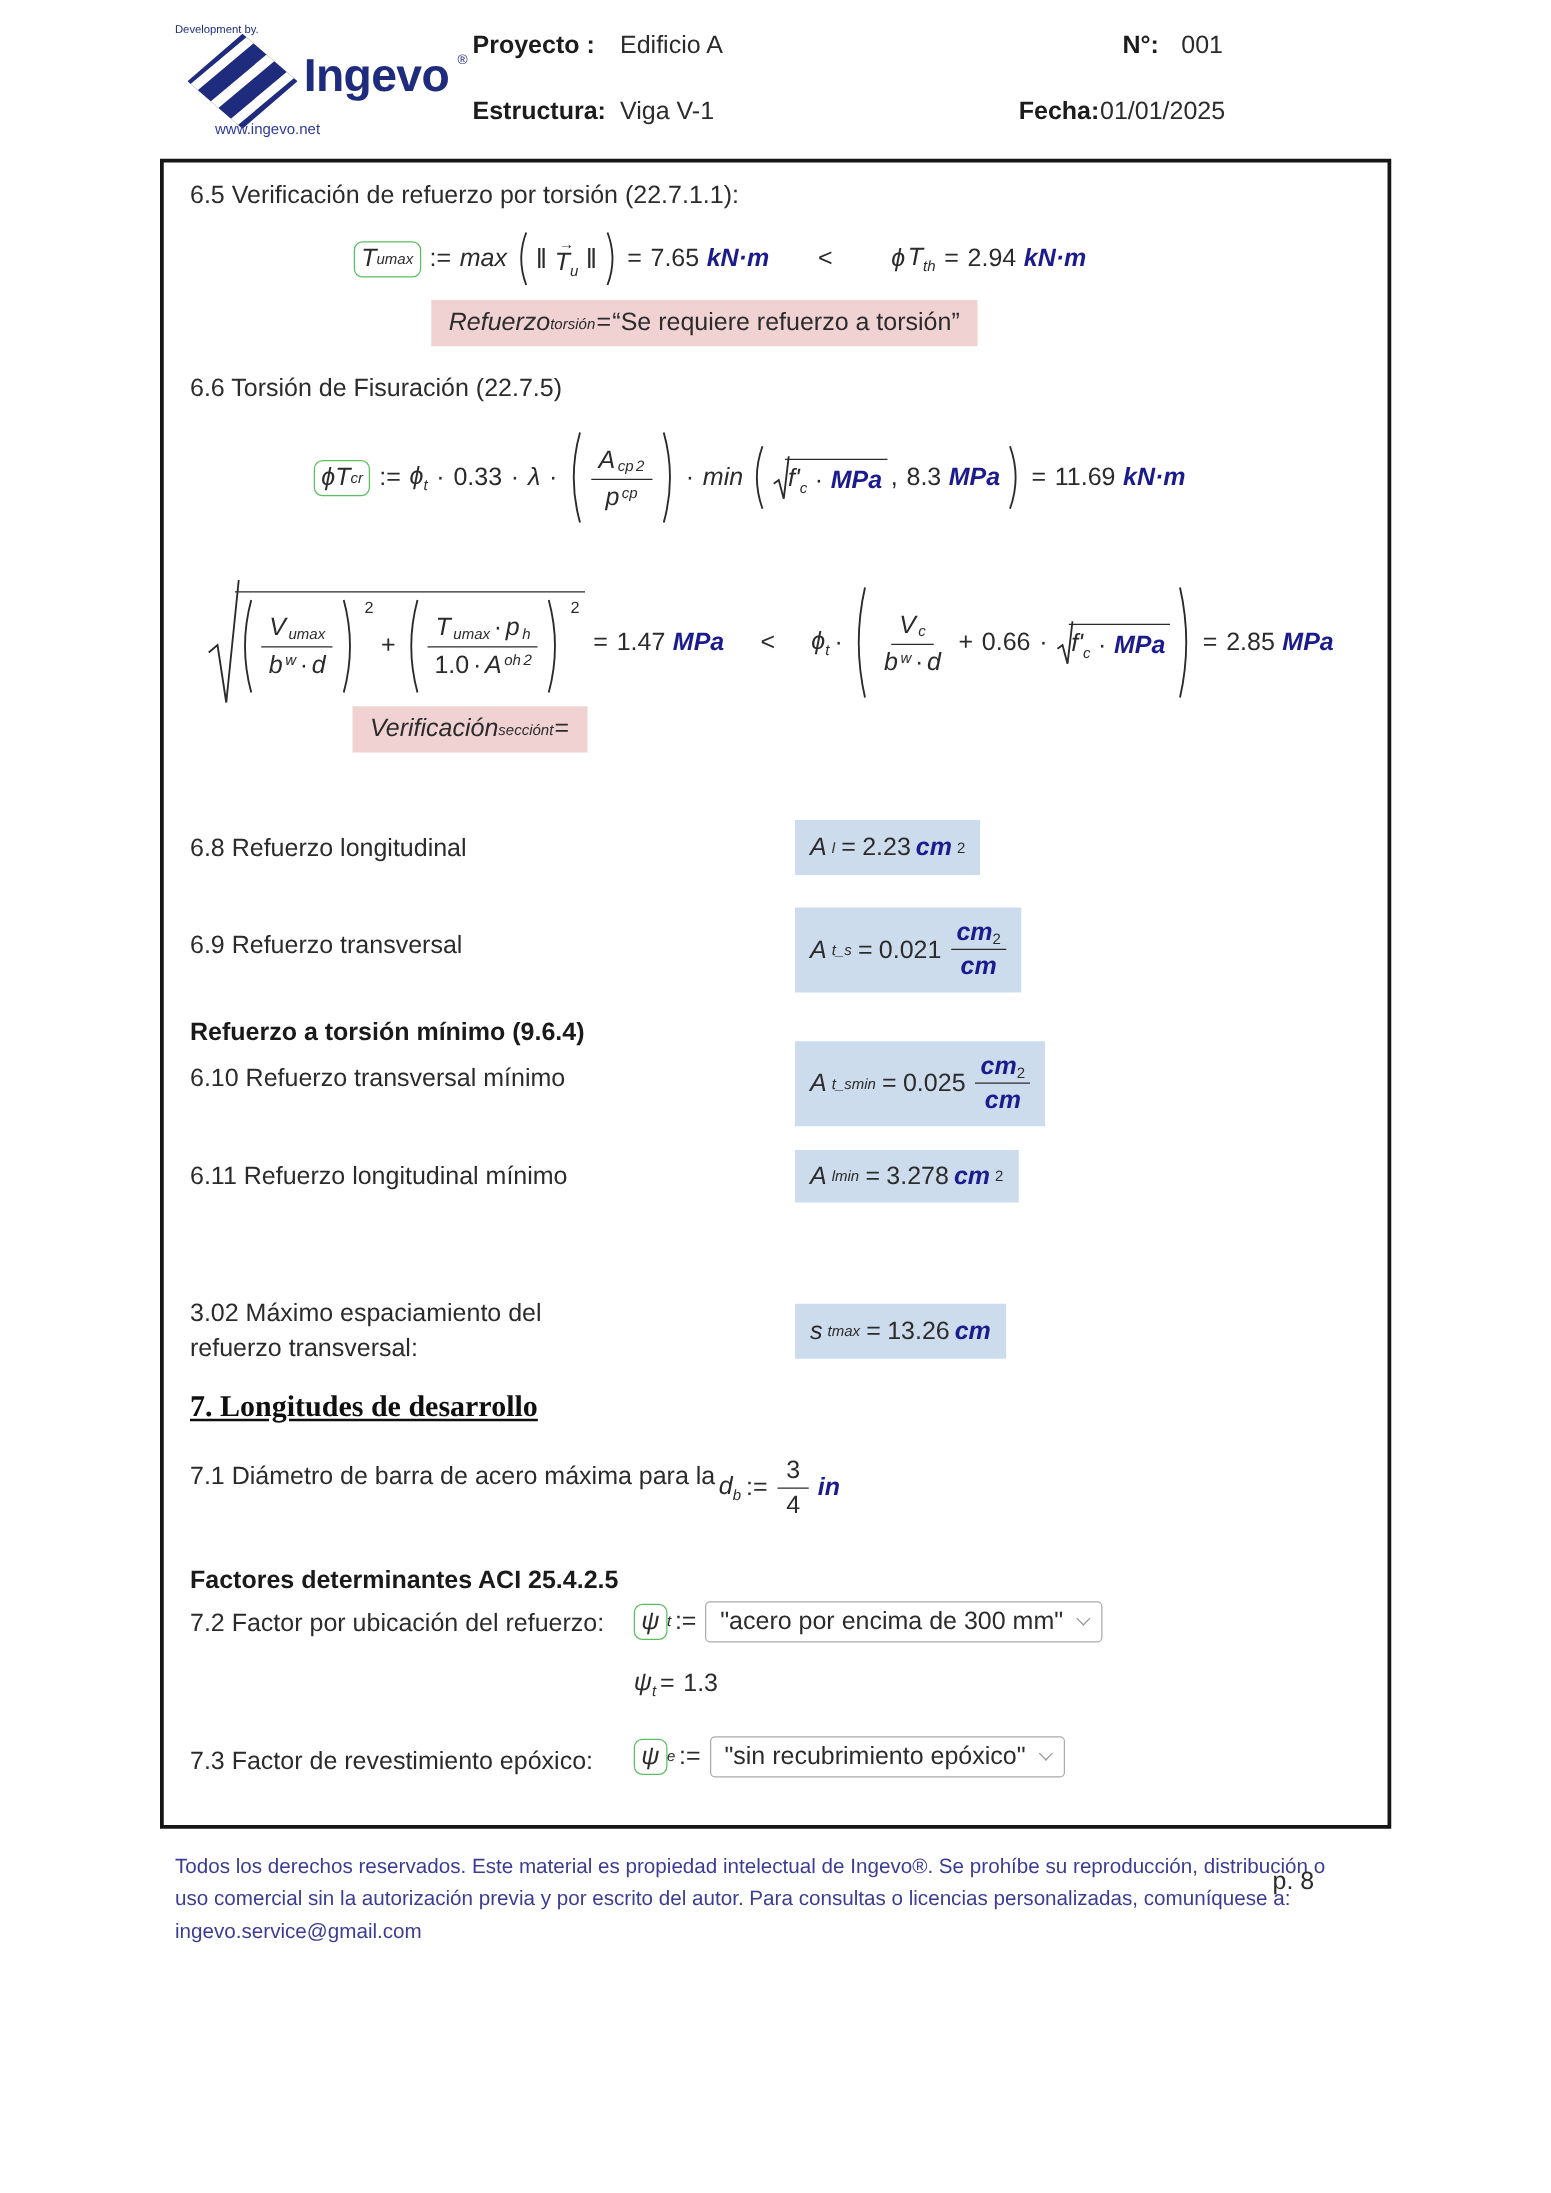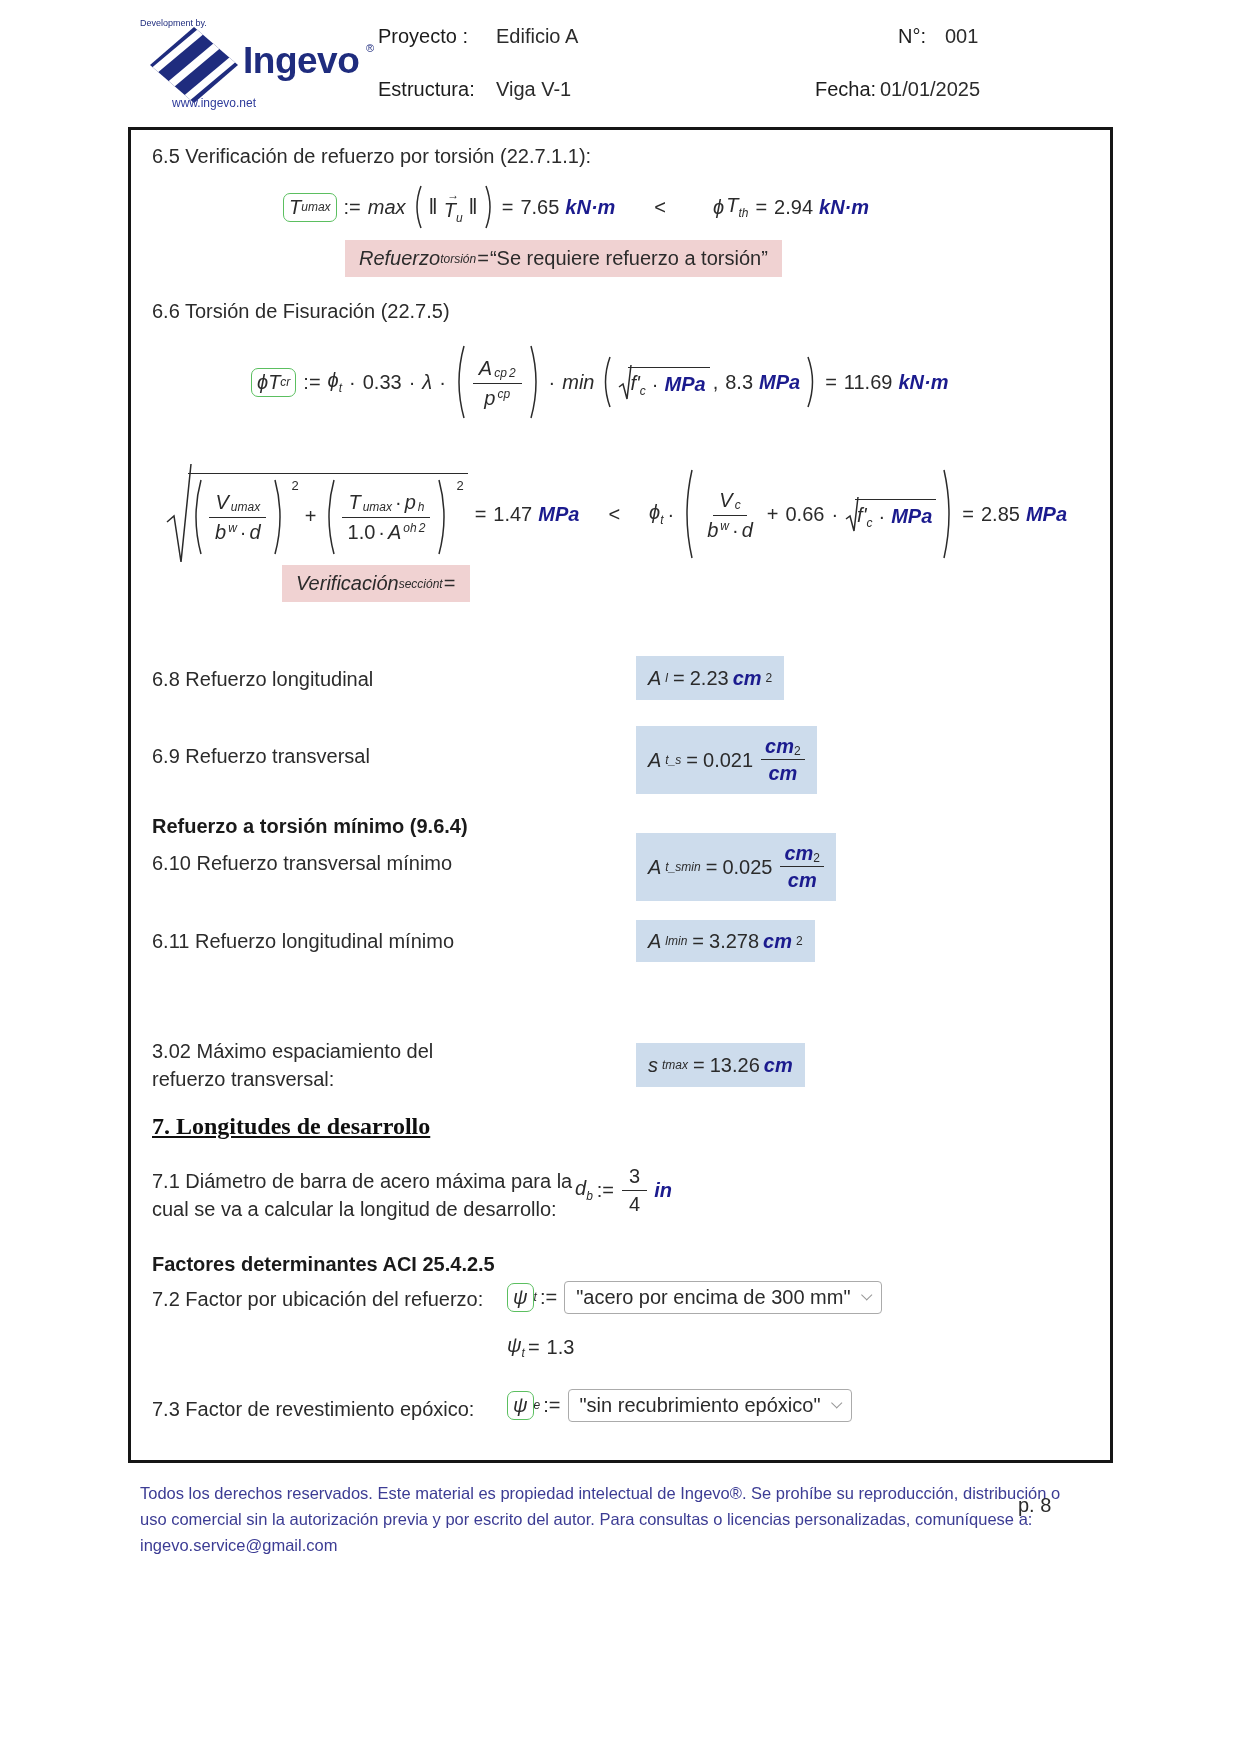--- a/index.html
+++ b/index.html
@@ -30,21 +30,21 @@
   .norm{font-size:22px;font-style:normal}
   .veccol{display:inline-flex;flex-direction:column;align-items:center;line-height:1}
   .vecarrow{font-size:12px;line-height:9px;font-style:normal}
   .psup{font-size:13px;align-self:flex-start;margin:0 0 0 1px;font-style:normal}
   .ps{stroke:#2b2b2b;stroke-width:1.5;fill:none}
   .radbody{display:inline-flex;align-items:center;border-top:1.6px solid #2b2b2b;padding:4px 4px 0 2px;margin-left:-4px;column-gap:5px}
   .sqrtg{display:inline-flex;align-items:center}
   .ufrac{display:inline-flex;flex-direction:column;align-items:center;margin-left:4px}
   .ufnum{display:flex;align-items:flex-end;border-bottom:1.6px solid #2b2b2b;padding:0 4px 1px}
   .ufden{padding-top:2px}
-  .hl{font-size:20px;color:#1c1c1c;font-weight:normal;white-space:nowrap}
+  .hl{font-size:20px;color:#1c1c1c;font-weight:bold;white-space:nowrap}
   .hv{font-size:20px;color:#2b2b2b;white-space:nowrap}
   .flegal{font-size:16.5px;color:#3c3c94;line-height:26px;white-space:nowrap}
   .fpage{font-size:20px;color:#2b2b2b}
   .brand{font-size:37px;font-weight:bold;color:#1f2c7e;letter-spacing:-0.5px}
   .devby{font-size:9px;color:#1f2c7e}
   .site{font-size:12px;color:#2d3a9a}
 </style>
 </head>
 <body>
 
@@ -337,21 +337,20 @@
     <span class="it">s</span>
       <span class="sb">tmax</span>
       <span class="op">=</span>
       <span class="vl">13.26</span>
       <span class="unit">cm</span>
   </div>
 
   <div class="abs h7" style="left:21px;top:983px">7. Longitudes de desarrollo</div>
 
   <div class="abs lb" style="left:21px;top:1040px">7.1 Diámetro de barra de acero máxima para la</div>
-  <div class="abs lb" style="left:21px;top:1068px">cual se va a calcular la longitud de desarrollo:</div>
 
   <div class="abs frm" style="left:444px;top:1030px;height:60px">
     <span class="nw"><span class="it">d</span><span class="sb">b</span></span>
     <span class="op" style="margin-left:-3px">:=</span>
     <span class="frac">
       <span class="fnum" style="padding:0 7px 2px">
           <span class="vl">3</span>
         </span>
       <span class="fden" style="padding:2px 7px 0">
           <span class="vl">4</span>

